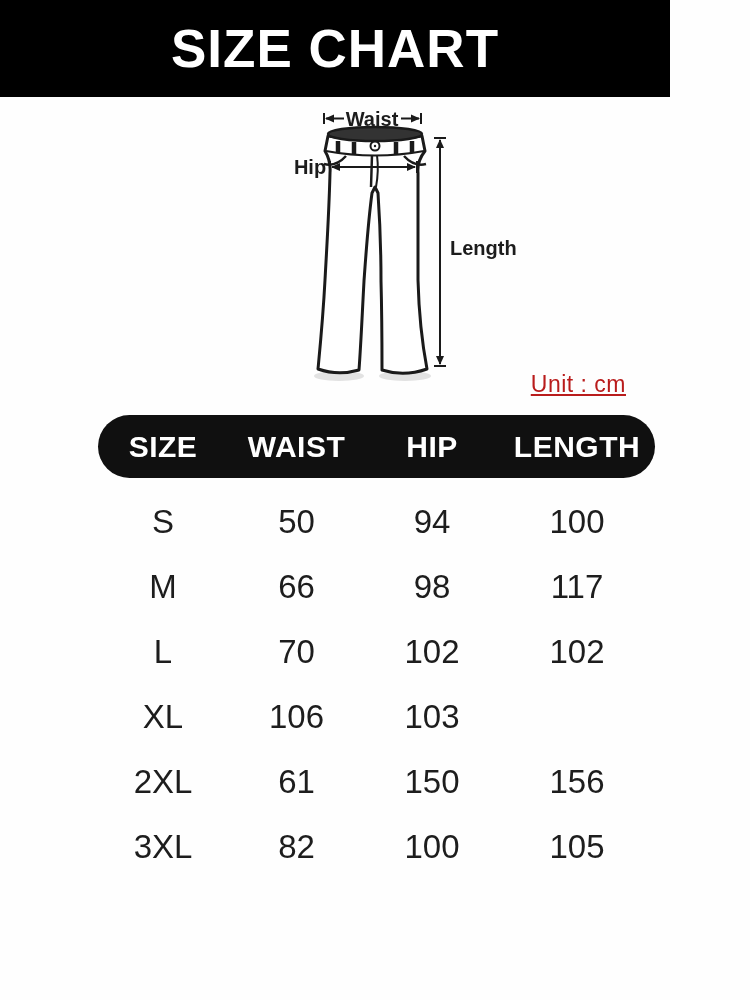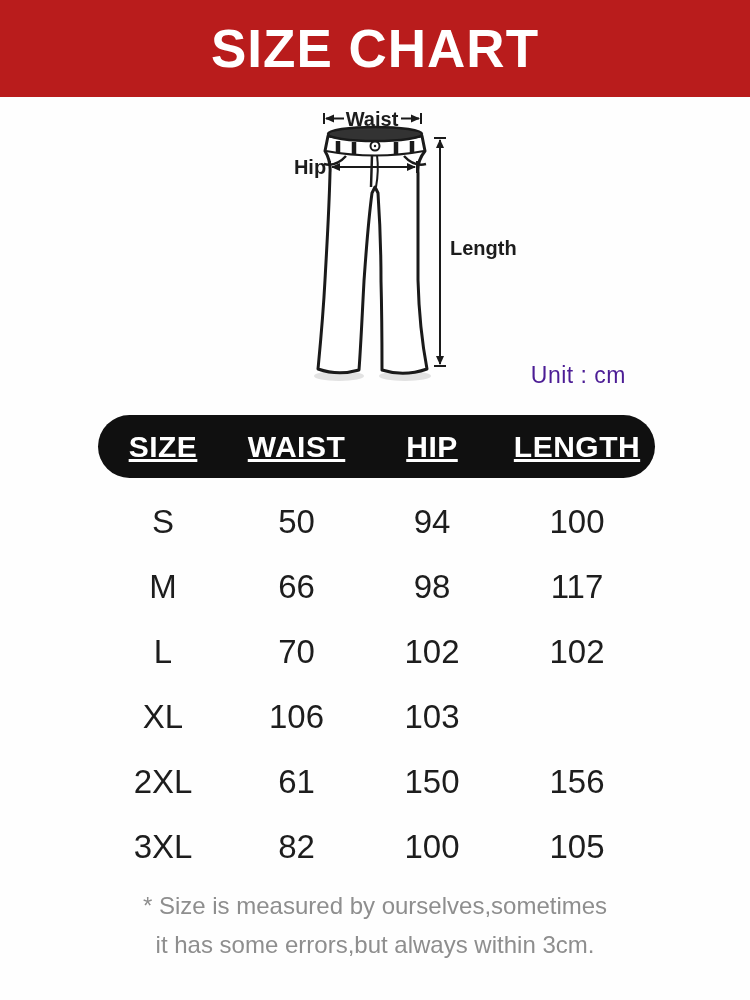--- a/index.html
+++ b/index.html
@@ -9,68 +9,69 @@
     position: relative;
     width: 750px;
     height: 1000px;
     background: #fefefe;
     overflow: hidden;
     margin: 0 auto;
   }
   .title-bar {
     position: absolute;
     left: 0; top: 0;
-    width: 750px; height: 97px;
-    background: #b91c1c;
+    width: 670px; height: 97px;
+    background: #000000;
     display: flex;
     align-items: center;
     justify-content: center;
+    text-decoration: underline;
   }
   .title-bar h1 {
     color: #ffffff;
     font-size: 53px;
     font-weight: 700;
     letter-spacing: 1px;
   }
   .diagram-svg {
     position: absolute;
     left: 258px; top: 103px;
     width: 272px; height: 292px;
   }
   .diagram-svg text {
     font-family: "Liberation Sans", sans-serif;
     font-weight: 700;
     font-size: 20px;
     fill: #1c1c1c;
   }
   .unit-note {
     position: absolute;
-    top: 362px;
+    top: 371px;
     right: 124px;
     font-size: 23px;
-    color: #4c1d95;
+    color: #b91c1c;
     letter-spacing: 0.5px;
+    text-decoration: underline;
   }
   .size-table-header {
     position: absolute;
     left: 98px; top: 415px;
     width: 557px; height: 63px;
     background: #101010;
     border-radius: 32px;
     display: grid;
     grid-template-columns: 130px 137px 134px 156px;
     align-items: center;
   }
   .size-table-header .hcell {
     text-align: center;
     color: #ffffff;
     font-weight: 700;
     font-size: 30px;
     letter-spacing: 0.5px;
-    text-decoration: underline;
   }
   .size-table-body {
     position: absolute;
     left: 98px; top: 489px;
     width: 557px;
   }
   .trow {
     display: grid;
     grid-template-columns: 130px 137px 134px 156px;
     height: 65px;
@@ -217,18 +218,14 @@
       <div class="cell">156</div>
     </div>
     <div class="trow">
       <div class="cell">3XL</div>
       <div class="cell">82</div>
       <div class="cell">100</div>
       <div class="cell">105</div>
     </div>
   </div>
 
-  <div class="footnote">
-    <div>* Size is measured by ourselves,sometimes</div>
-    <div>it has some errors,but always within 3cm.</div>
-  </div>
 
 </div>
 
 </body></html>

